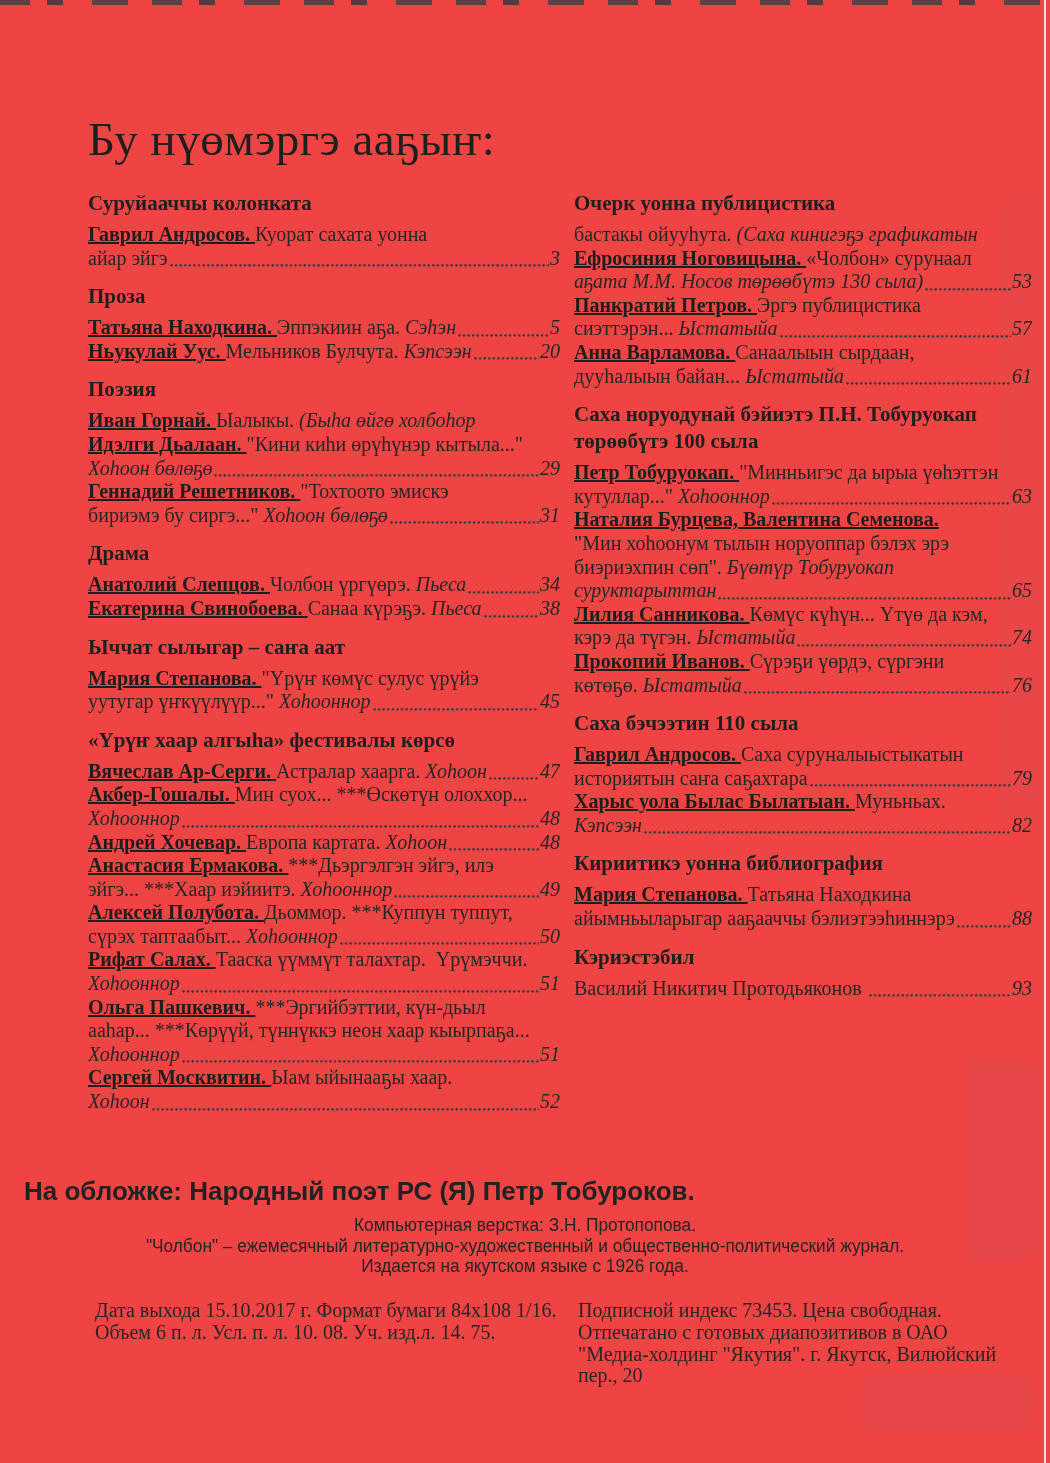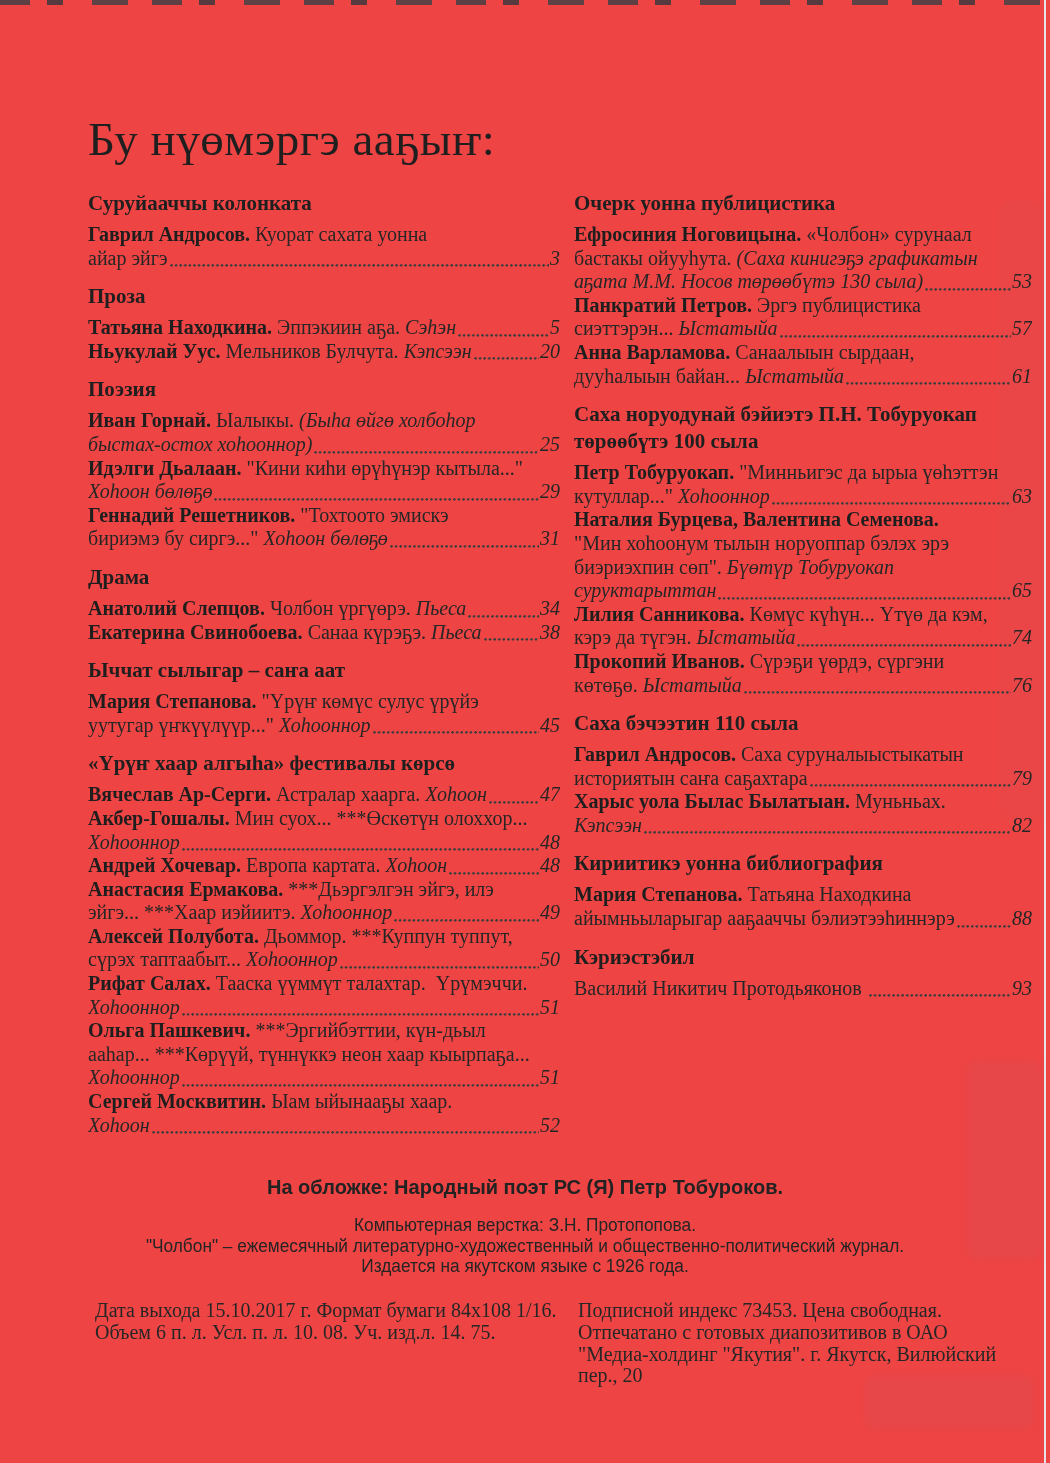--- a/index.html
+++ b/index.html
@@ -21,29 +21,29 @@
 
   .col{position:absolute;top:190px;}
   #col-left{left:88px;width:472px;}
   #col-right{left:574px;width:458px;}
 
   .section-heading{font-size:21px;font-weight:700;text-align:left;line-height:27px;margin:13px 0 6px;color:#1f1f1f;}
   .section:first-child .section-heading{margin-top:0;}
   .entry{font-size:20px;line-height:23.6px;}
   .line{display:flex;align-items:baseline;overflow:hidden;}
   .t{white-space:pre-wrap;}
-  .t.b{font-weight:700;color:#1e1e1e;}
+  .t.b{font-weight:700;color:#1e1e1e;text-decoration:underline;}
   .t.i{font-style:italic;}
   .leader{flex:1 1 auto;min-width:8px;align-self:flex-end;height:7px;margin:0 1px 3px 2px;
     background-image:radial-gradient(circle at 1.5px 5.4px,#3d3d3d 1.05px,rgba(0,0,0,0) 1.45px);
     background-size:4.6px 7px;background-repeat:repeat-x;}
   .page-num{font-style:italic;white-space:nowrap;}
 
-  .cover-note{position:absolute;left:0;right:0;top:1176px;text-align:center;
-    font-family:"Liberation Sans","DejaVu Sans",sans-serif;font-weight:700;font-size:20px;color:#222;}
+  .cover-note{position:absolute;left:0;right:0;top:1176px;text-align:left;
+    font-family:"Liberation Sans","DejaVu Sans",sans-serif;font-weight:700;font-size:26px;color:#222;padding-left:24px;}
   .imprint{position:absolute;left:0;right:0;top:1215px;text-align:center;
     font-family:"Liberation Sans","DejaVu Sans",sans-serif;font-size:18px;line-height:20.5px;color:#242424;
     transform:scaleX(.96);transform-origin:center;}
   .print-info{position:absolute;top:1300px;font-size:20px;line-height:21.8px;color:#262626;}
   #footer-left{left:95px;width:470px;}
   #footer-right{left:578px;width:460px;font-family:Liberation Serif, serif;}
 </style>
 </head>
 <body>
 
@@ -93,25 +93,20 @@
         </div>
       </div>
       <div class="section">
         <div class="section-heading">Поэзия</div>
         <div class="entry">
           <div class="line">
             <span class="t b">Иван Горнай. </span>
             <span class="t r">Ыалыкы. </span>
             <span class="t i">(Быһа өйгө холбоһор</span>
           </div>
-          <div class="line">
-            <span class="t i">быстах-остох хоһооннор)</span>
-            <span class="leader"></span>
-            <span class="page-num">25</span>
-          </div>
         </div>
         <div class="entry">
           <div class="line">
             <span class="t b">Идэлги Дьалаан. </span>
             <span class="t r">"Кини киһи өрүһүнэр кытыла..."</span>
           </div>
           <div class="line">
             <span class="t i">Хоһоон бөлөҕө</span>
             <span class="leader"></span>
             <span class="page-num">29</span>
@@ -257,26 +252,26 @@
             <span class="page-num">52</span>
           </div>
         </div>
       </div>
     </div>
   <div class="col" id="col-right">
       <div class="section">
         <div class="section-heading">Очерк уонна публицистика</div>
         <div class="entry">
           <div class="line">
+            <span class="t r">бастакы ойууһута. </span>
+            <span class="t i">(Саха кинигэҕэ графикатын</span>
+          </div>
+          <div class="line">
             <span class="t b">Ефросиния Ноговицына. </span>
             <span class="t r">«Чолбон» сурунаал</span>
-          </div>
-          <div class="line">
-            <span class="t r">бастакы ойууһута. </span>
-            <span class="t i">(Саха кинигэҕэ графикатын</span>
           </div>
           <div class="line">
             <span class="t i">аҕата М.М. Носов төрөөбүтэ 130 сыла)</span>
             <span class="leader"></span>
             <span class="page-num">53</span>
           </div>
         </div>
         <div class="entry">
           <div class="line">
             <span class="t b">Панкратий Петров. </span>

